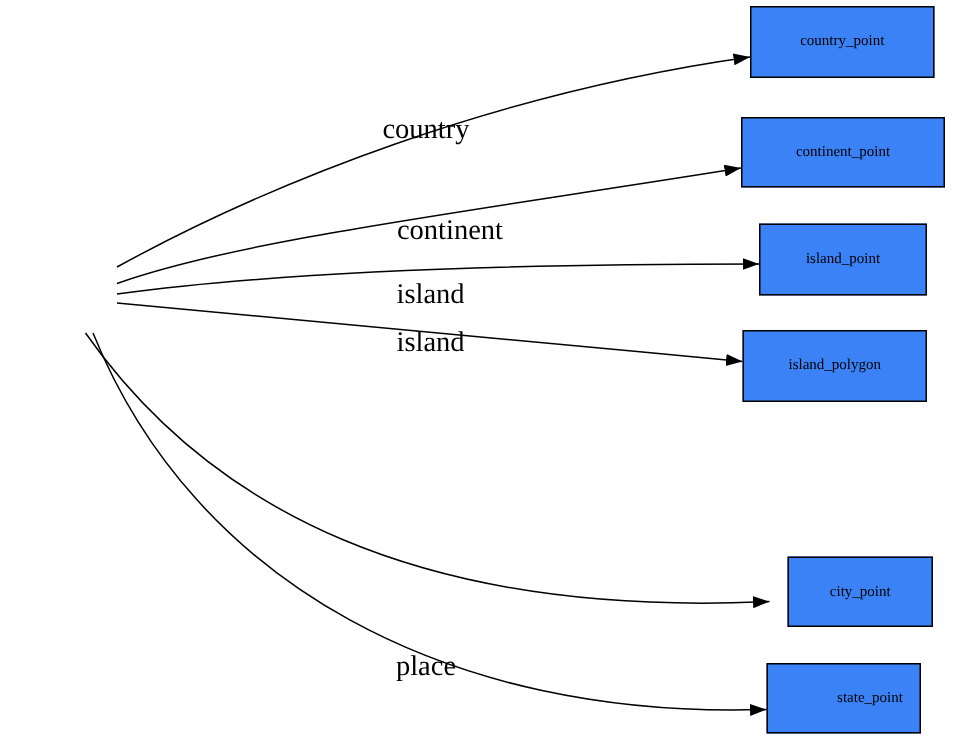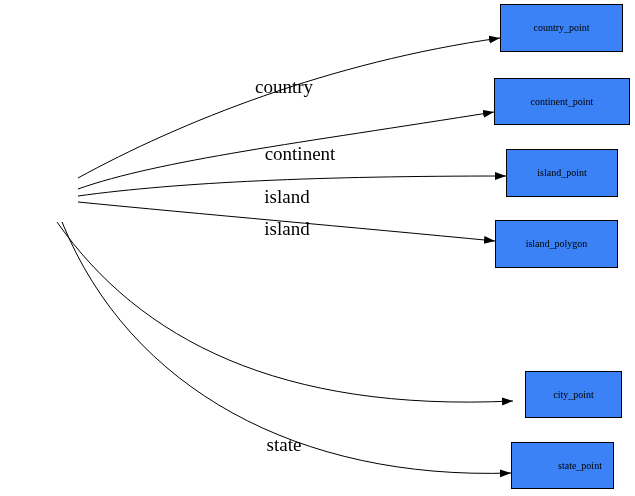--- a/index.html
+++ b/index.html
@@ -94,15 +94,15 @@
     <span>city_point</span>
   </div>
   <div class="node node-state-point">
     <span>state_point</span>
   </div>
 
   <div class="edge-label lbl-country">country</div>
   <div class="edge-label lbl-continent">continent</div>
   <div class="edge-label lbl-island1">island</div>
   <div class="edge-label lbl-island2">island</div>
-  <div class="edge-label lbl-state">state</div>
+  <div class="edge-label lbl-state">place</div>
 
 </div>
 
 </body></html>

